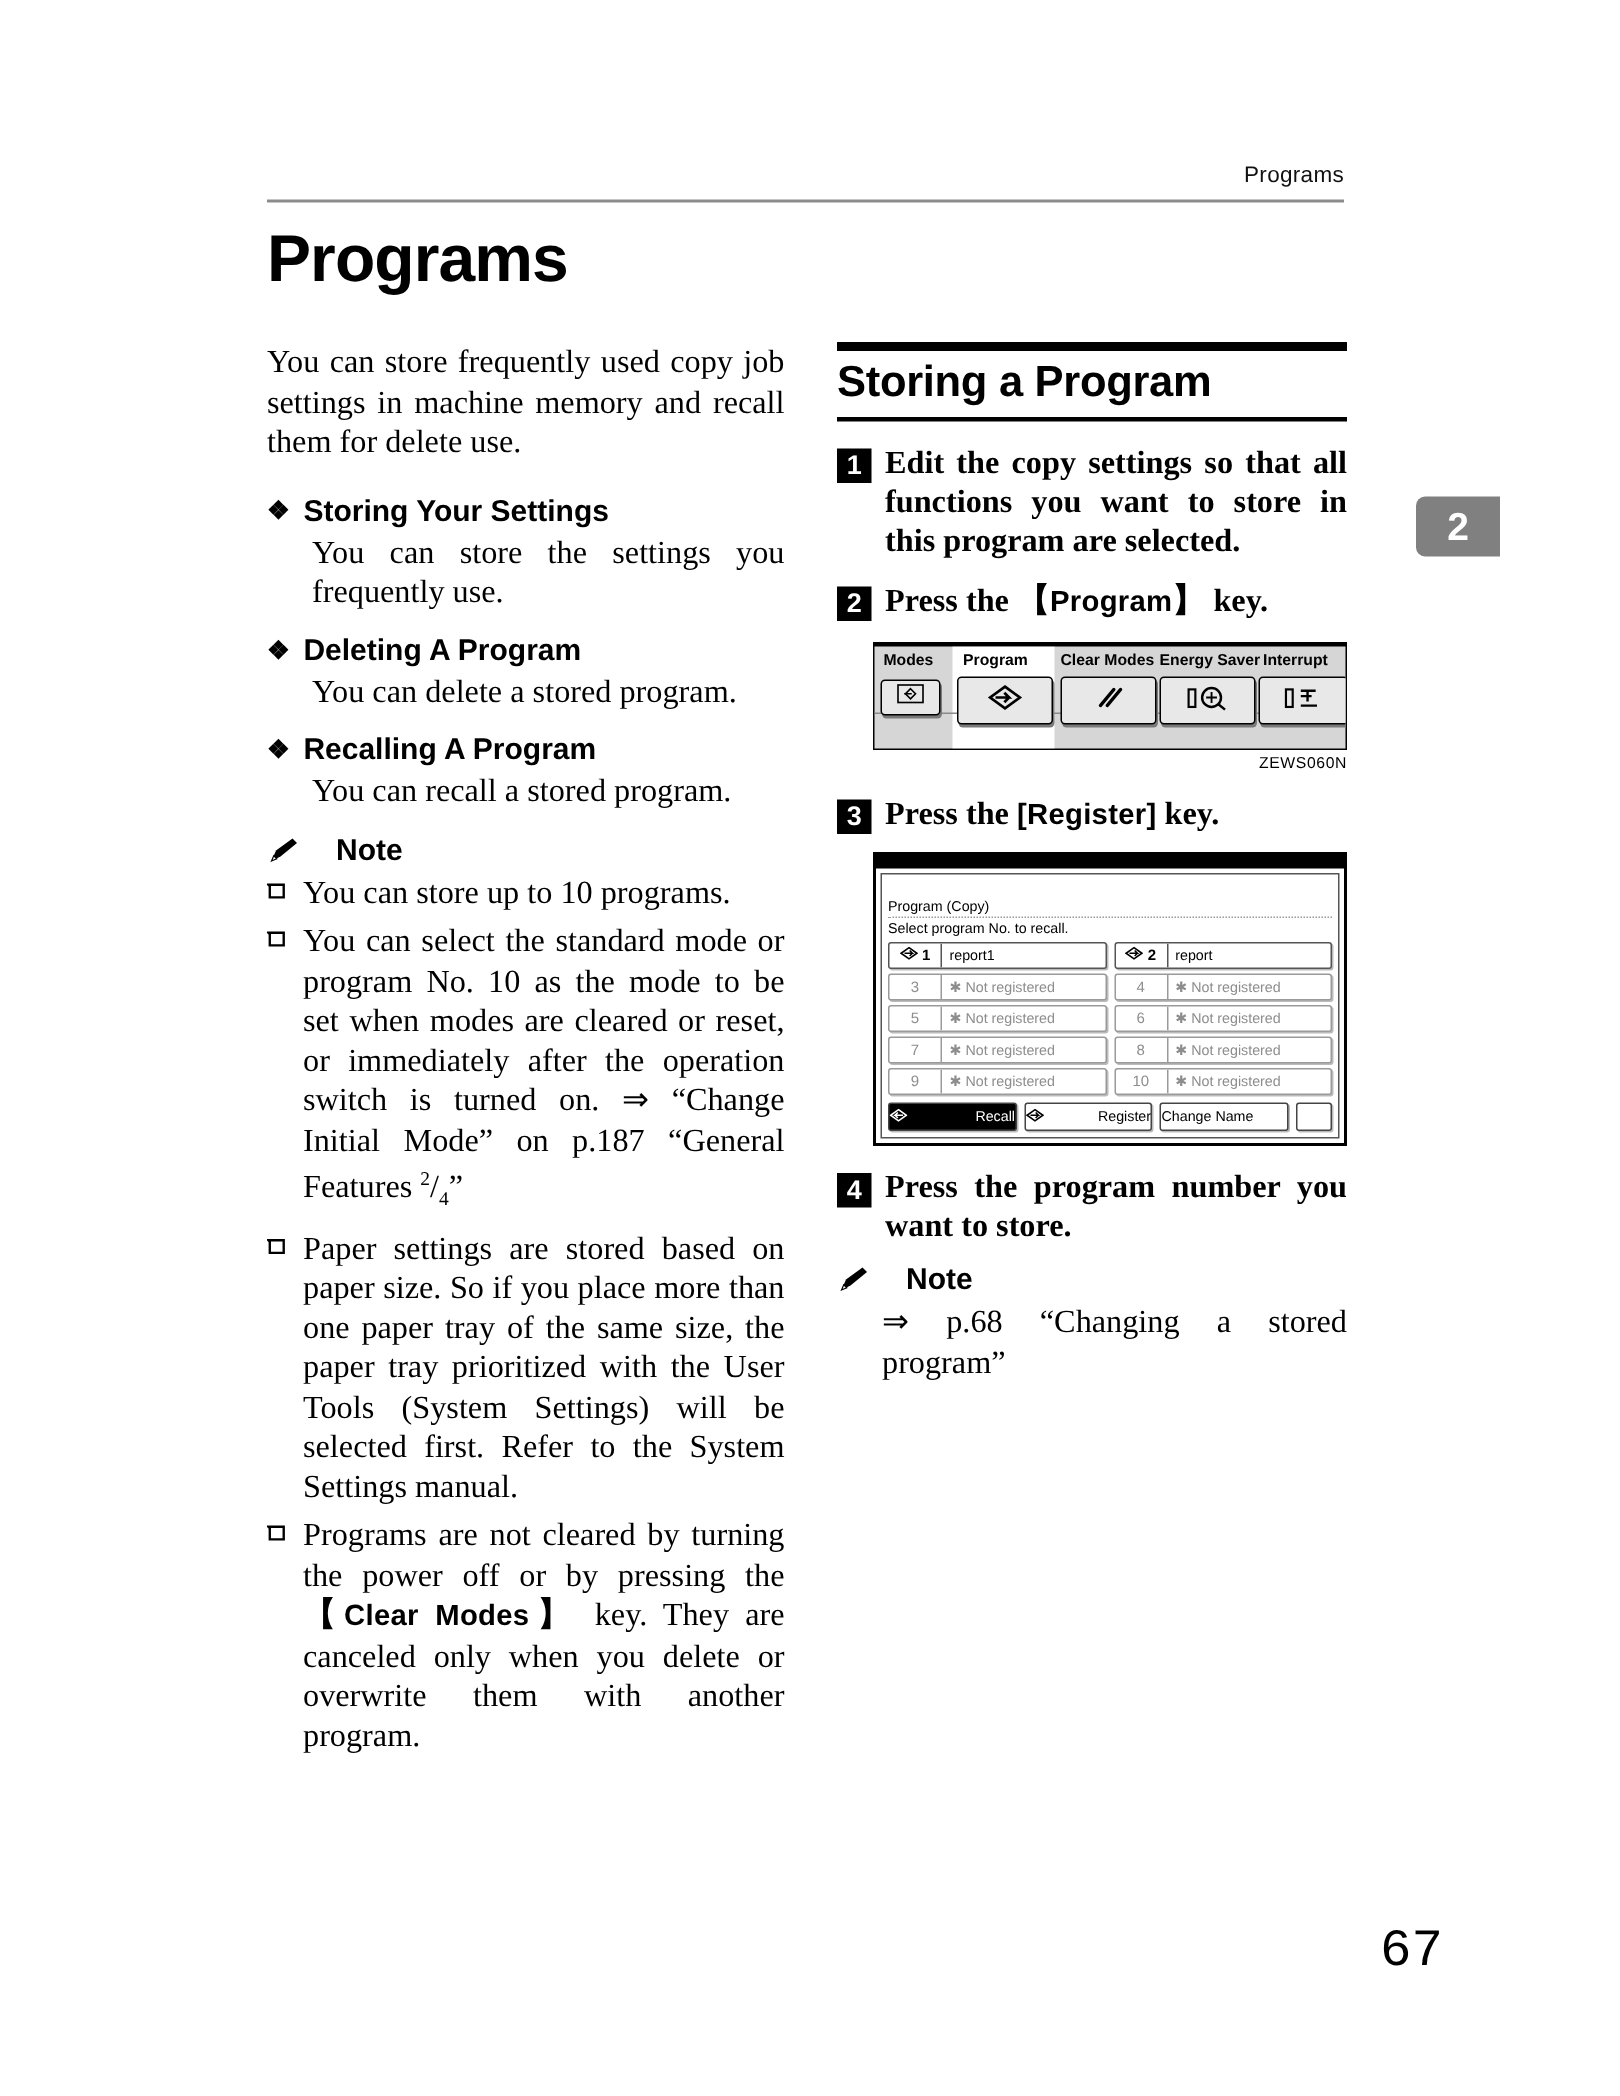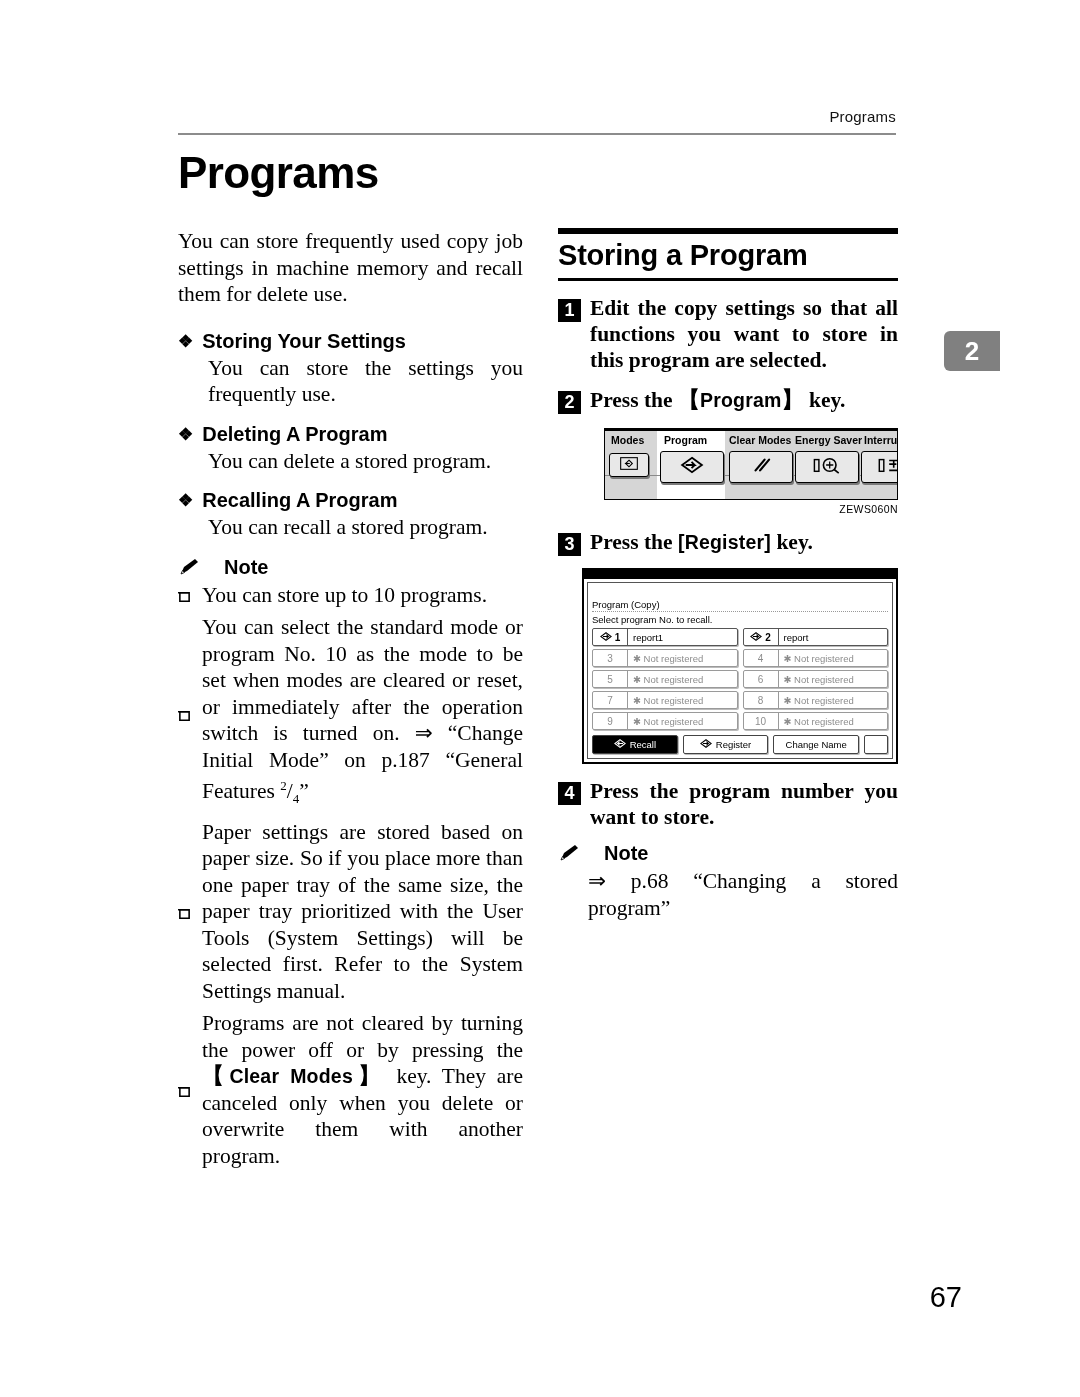--- a/index.html
+++ b/index.html
@@ -138,21 +138,20 @@
   .pencil-icon { width: 22px; height: 19px; display:inline-block; }
   .mag-icon { width: 21px; height: 21px; display:inline-block; }
 
   .note-list { margin: 0; }
   .note-item {
     display: flex;
     gap: 10px;
     font-size: 21.5px;
     line-height: 26.5px;
     margin-bottom: 6px;
-    align-items: center;
   }
   .note-sq {
     flex: 0 0 auto;
     width: 14px;
     padding-top: 6px;
   }
   .note-sq svg { display: block; }
   .note-body {
     flex: 1 1 auto;
     text-align: justify;
@@ -230,21 +229,20 @@
     width: 316px;
     position: relative;
   }
   .panel-box {
     position: relative;
     height: 68px;
     background: #d6d6d6;
     border: 1px solid #000;
     border-top: 3px solid #000;
     overflow: hidden;
-    margin-left: 22px;
   }
   .panel-hl {
     position: absolute;
     left: 52px;
     top: 0;
     width: 68px;
     height: 100%;
     background: #fff;
   }
   .panel-btn {
@@ -363,21 +361,21 @@
     margin-top: 5px;
     align-items: stretch;
   }
   .lcd-btn {
     flex: 1 1 0;
     height: 17px;
     border: 1.5px solid #444;
     border-radius: 2px;
     display: flex;
     align-items: center;
-    justify-content: center;
+    justify-content: space-between;
     gap: 4px;
     font-family: "Liberation Sans", sans-serif;
     font-size: 9.5px;
     background: #fff;
     box-shadow: 1px 1px 0 #bbb;
   }
   .lcd-btn.selected {
     background: #000;
     color: #fff;
   }
@@ -392,22 +390,22 @@
     margin: 0 2px;
   }
 
   
   .page-number {
     position: absolute;
     left: 0;
     top: 1281px;
     width: 962px;
     text-align: right;
-    font-family: Liberation Sans, sans-serif;
-    font-size: 29px;
+    font-family: Liberation Mono, monospace;
+    font-size: 35px;
   }
 </style>
 </head>
 <body>
 
 <div class="page">
 
   <div class="header">
     <span class="header-text">Programs</span>
   </div>

